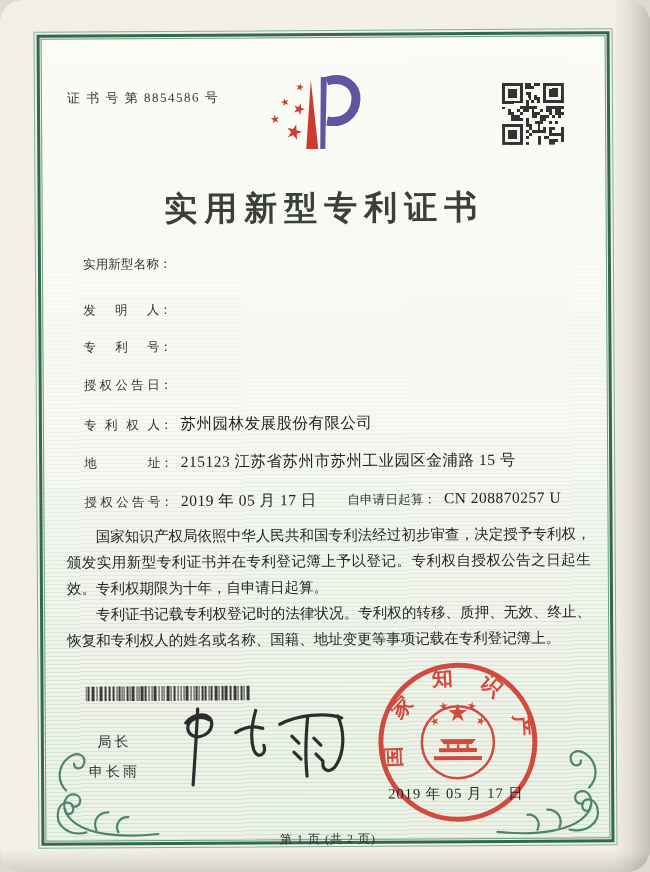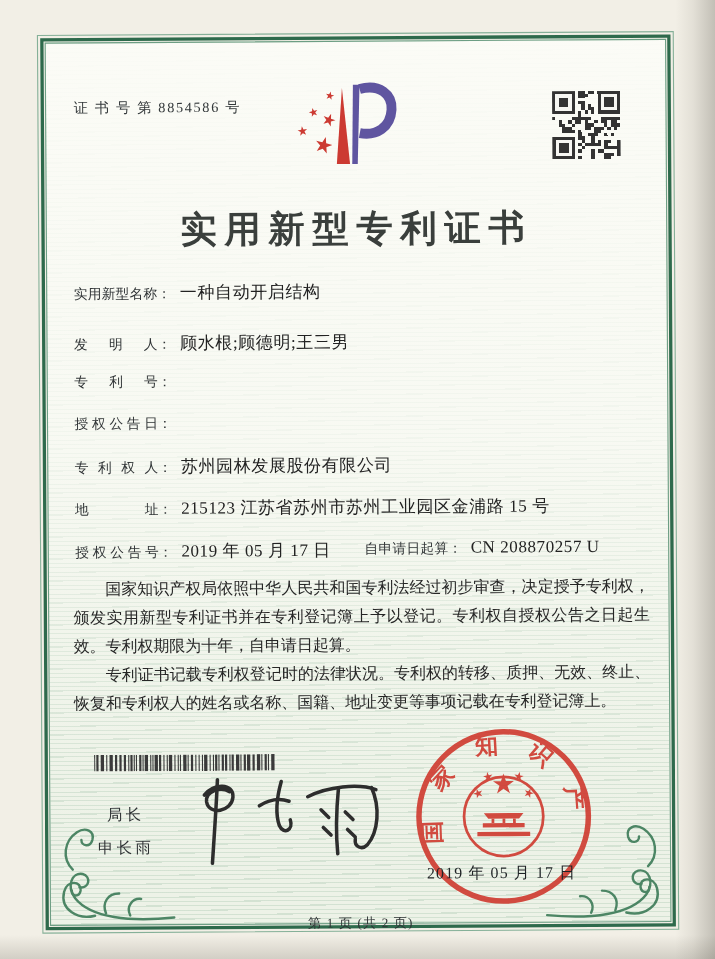--- a/index.html
+++ b/index.html
@@ -3,39 +3,40 @@
 <meta charset="utf-8">
 <style>
   html,body{margin:0;padding:0;background:#dddbd4;}
   .photo{
     position:relative;width:650px;height:872px;overflow:hidden;
     font-family:"Liberation Serif","DejaVu Serif",serif;color:#262626;
     background-color:#f2efe6;
     background-image:
       linear-gradient(90deg, rgba(0,0,0,0) 0px, rgba(0,0,0,0) 614px, rgba(95,90,78,0.10) 630px, rgba(70,66,56,0.28) 650px),
       linear-gradient(180deg, rgba(0,0,0,0) 0px, rgba(0,0,0,0) 850px, rgba(95,90,78,0.16) 866px, rgba(95,90,78,0.22) 872px);
+    border-radius: 23px;
   }
   .sheet{position:absolute;inset:0;transform:rotate(-0.35deg);}
   .frame-outer{position:absolute;left:36px;top:30px;width:577px;height:815px;border:1px solid #85b098;}
   .frame-main{position:absolute;inset:2px;border:3px solid #2e6a4c;}
   .frame-inner{
     position:absolute;inset:1px;border:1px solid #6d9e84;
     background-color:#edf2e7;
     background-image:
       linear-gradient(180deg, rgba(252,252,247,0.95) 0%, rgba(252,252,247,0.72) 45%, rgba(252,252,247,0.28) 68%, rgba(252,252,247,0.05) 85%, rgba(252,252,247,0) 100%),
       repeating-linear-gradient(0deg, rgba(118,168,135,0.22) 0px, rgba(118,168,135,0.22) 1px, rgba(255,255,255,0) 1px, rgba(255,255,255,0) 4px);
   }
   .certno{position:absolute;left:25px;top:50px;font-size:13px;letter-spacing:1.5px;color:#33383a;}
   .logo{position:absolute;left:222px;top:34px;width:100px;height:84px;}
   .qr{position:absolute;left:460px;top:46px;width:62px;height:62px;}
   .title{position:absolute;left:0;top:148px;width:100%;text-align:center;
     font-size:33px;font-weight:bold;letter-spacing:7px;color:#3a3f3c;}
   .row{position:absolute;left:24px;right:20px;display:flex;align-items:baseline;height:22px;}
   .flabel{display:inline-block;width:76px;font-size:12.5px;color:#30343      6;color:#303436;
-    text-align:justify;text-align-last:justify;white-space:nowrap;}
+    text-align:justify;text-align-last:justify;white-space:nowrap;margin-left:16px;}
   .colon{font-size:12.5px;color:#303436;}
   .fvalue{margin-left:8px;font-size:15.5px;letter-spacing:0.5px;color:#222;white-space:nowrap;}
   .pair2{position:absolute;left:263px;top:0;display:flex;align-items:baseline;}
   .r0{top:217px}.r1{top:263px}.r2{top:300px}.r3{top:338px}.r4{top:375px}.r5{top:413px}.r6{top:452px}
   .bodytext{position:absolute;left:22px;top:484px;width:524px;font-size:14.5px;line-height:26px;
     color:#262626;text-align:justify;}
   .bodytext p{margin:0;text-indent:2em;}
   .barcode{position:absolute;left:40px;top:647px;width:166px;height:15px;}
   .director{position:absolute;left:43px;top:688px;font-size:14px;letter-spacing:3px;color:#2e3234;line-height:30px;text-align:center;}
   .signature{position:absolute;left:118px;top:660px;width:200px;height:100px;}
@@ -196,26 +197,24 @@
               <rect x="12" y="20" width="1" height="1" fill="#333"></rect>
               <rect x="16" y="20" width="1" height="1" fill="#333"></rect>
               <rect x="17" y="20" width="1" height="1" fill="#333"></rect>
             </svg>
 
           <div class="title">实用新型专利证书</div>
 
           <div class="row r0">
             <span class="flabel">实用新型名称</span>
               <span class="colon">：</span>
-            <span class="fvalue">一种自动开启结构</span>
           </div>
           <div class="row r1">
             <span class="flabel">发 明 人</span>
               <span class="colon">：</span>
-            <span class="fvalue">顾水根;顾德明;王三男</span>
           </div>
           <div class="row r2">
             <span class="flabel">专 利 号</span>
               <span class="colon">：</span>
           </div>
           <div class="row r3">
             <span class="flabel">授权公告日</span>
               <span class="colon">：</span>
           </div>
           <div class="row r4">

